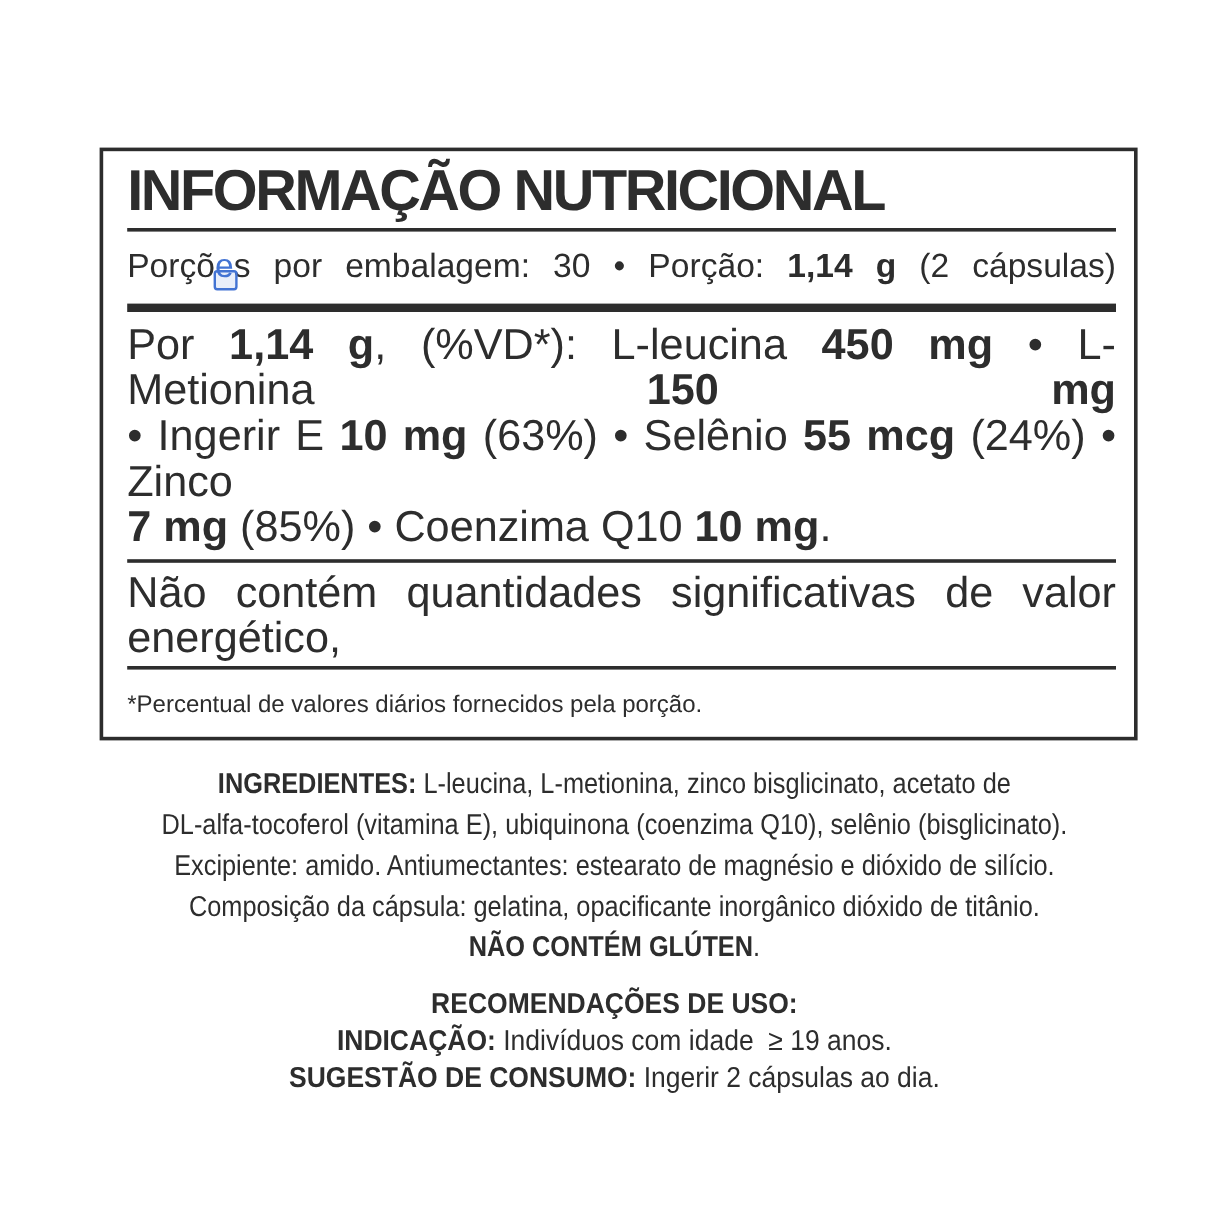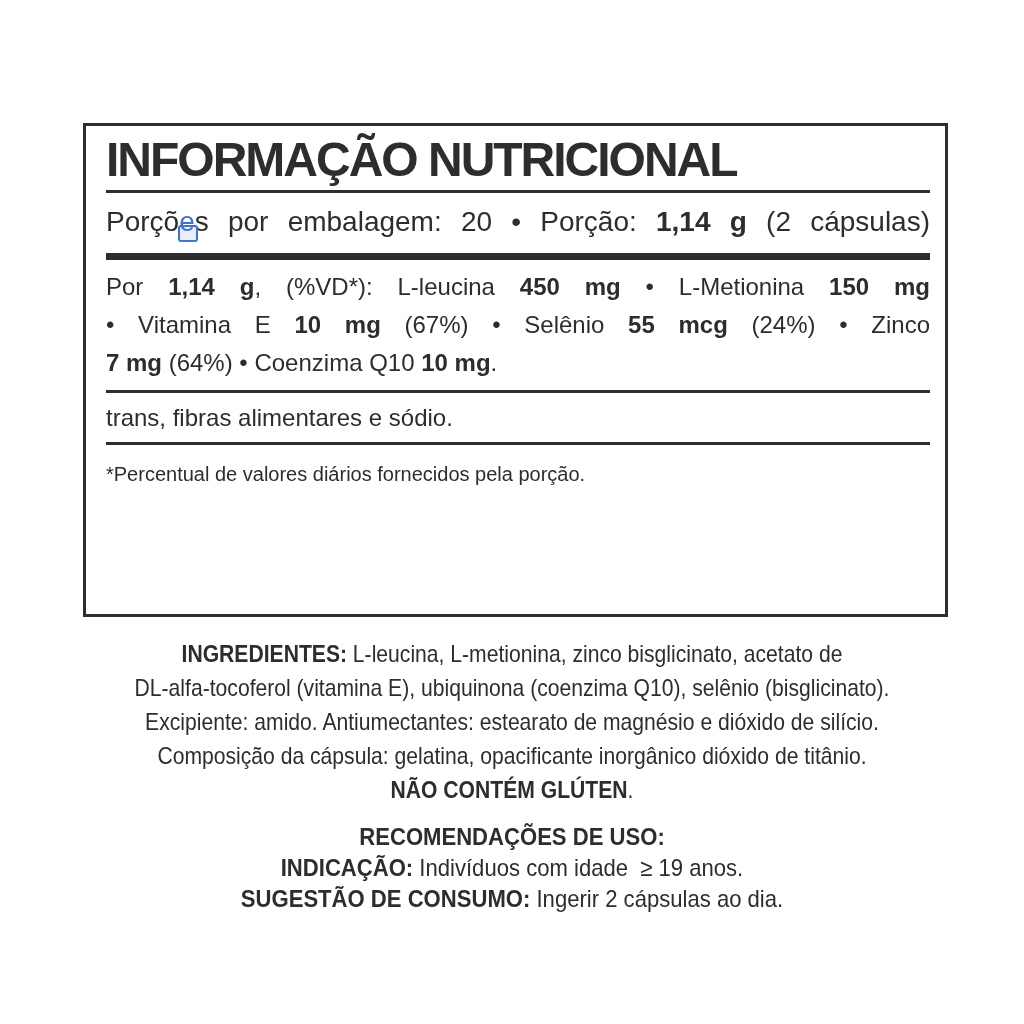--- a/index.html
+++ b/index.html
@@ -32,21 +32,21 @@
   .rule { border-top: 3px solid #2d2d2d; }
   .rule.thick { border-top-width: 7px; }
 
   .servings {
     font-size: 28px;
     line-height: 34px;
     padding: 12px 0 14px 0;
   }
   .servings .line { text-align: justify; text-align-last: justify; }
 
-  .jblock { font-size: 24px; }
+  .jblock { font-size: 36px; }
   .jblock .line { text-align: justify; text-align-last: justify; }
   .jblock .line:last-child { text-align-last: left; }
 
   .per-serving { padding: 8px 0; line-height: 38px; }
   .no-significant { padding: 6px 0; line-height: 37px; }
 
   .footnote {
     font-size: 20px;
     line-height: 34px;
     padding: 12px 0;
@@ -91,35 +91,35 @@
 
 <div class="page">
 
   <div class="nutrition-box">
 
     <div class="nb-title">INFORMAÇÃO NUTRICIONAL</div>
 
     <div class="rule"></div>
 
     <div class="servings">
-        <div class="line"><span>Porçõ</span><span class="hl">e</span><span>s por embalagem: 20 • Porção: </span><span class="b">1,14 g</span><span> (2 cápsulas)</span></div>
+        <div class="line"><span>Porçõ</span><span class="hl">e</span><span>s por embalagem: 30 • Porção: </span><span class="b">1,14 g</span><span> (2 cápsulas)</span></div>
       </div>
 
     <div class="rule thick"></div>
 
     <div class="jblock per-serving">
         <div class="line"><span>Por </span><span class="b">1,14 g</span><span>, (%VD*): L-leucina </span><span class="b">450 mg</span><span> • L-Metionina </span><span class="b">150 mg</span></div>
-        <div class="line"><span>• Vitamina E </span><span class="b">10 mg</span><span> (67%) • Selênio </span><span class="b">55 mcg</span><span> (24%) • Zinco</span></div>
-        <div class="line"><span class="b">7 mg</span><span> (64%) • Coenzima Q10 </span><span class="b">10 mg</span><span>.</span></div>
+        <div class="line"><span>• Ingerir E </span><span class="b">10 mg</span><span> (63%) • Selênio </span><span class="b">55 mcg</span><span> (24%) • Zinco</span></div>
+        <div class="line"><span class="b">7 mg</span><span> (85%) • Coenzima Q10 </span><span class="b">10 mg</span><span>.</span></div>
       </div>
 
     <div class="rule"></div>
 
     <div class="jblock no-significant">
-        <div class="line"><span>trans, fibras alimentares e sódio.</span></div>
+        <div class="line"><span>Não contém quantidades significativas de valor energético,</span></div>
       </div>
 
     <div class="rule"></div>
 
     <div class="footnote">*Percentual de valores diários fornecidos pela porção.</div>
   </div>
 
   <div class="cblock ingredients">
       <div class="line"><span class="b">INGREDIENTES:</span><span> L-leucina, L-metionina, zinco bisglicinato, acetato de</span></div>
       <div class="line"><span>DL-alfa-tocoferol (vitamina E), ubiquinona (coenzima Q10), selênio (bisglicinato).</span></div>

